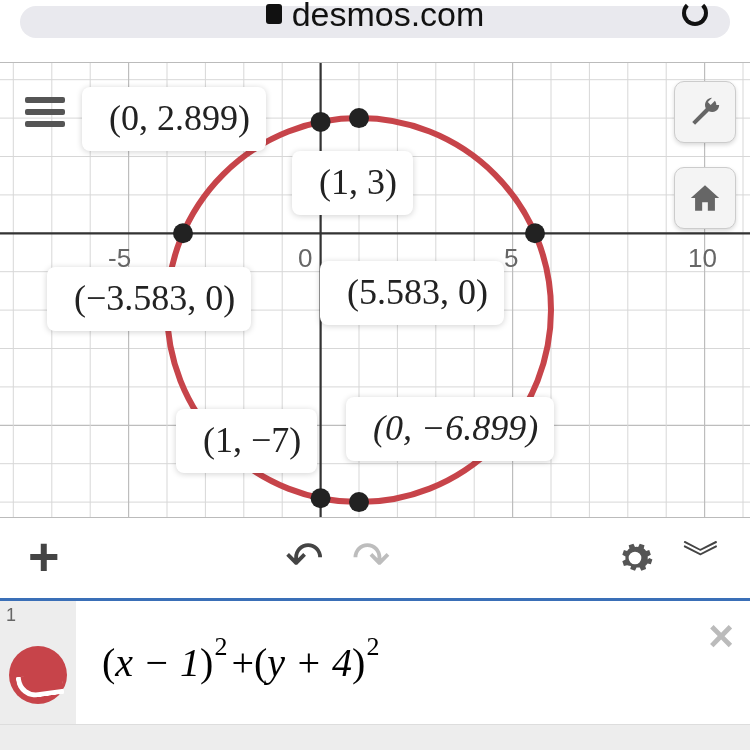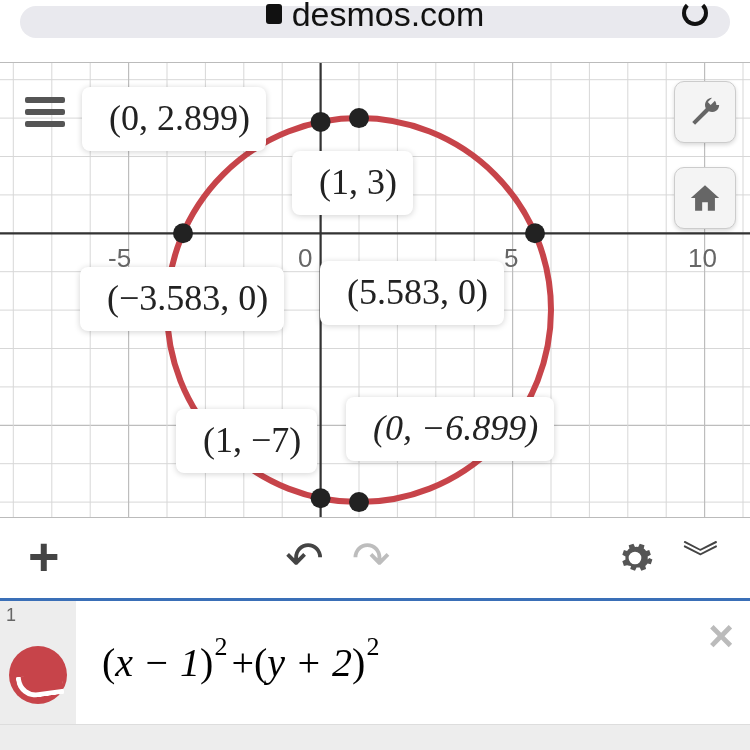--- a/index.html
+++ b/index.html
@@ -222,21 +222,21 @@
   
   <div class="tick-label" style="left:108px; top:180px;">-5</div>
   <div class="tick-label" style="left:298px; top:180px;">0</div>
   <div class="tick-label" style="left:504px; top:180px;">5</div>
   <div class="tick-label" style="left:688px; top:180px;">10</div>
   <div class="tick-label" style="left:290px; top:348px;">-5</div>
 
   
   <div class="label-box" style="left:82px; top:24px;">(0, 2.899)</div>
   <div class="label-box" style="left:292px; top:88px;">(1, 3)</div>
-  <div class="label-box" style="left:80px; top:204px;">(−3.583, 0)</div>
+  <div class="label-box" style="left:47px; top:204px;">(−3.583, 0)</div>
   <div class="label-box" style="left:320px; top:198px;">(5.583, 0)</div>
   <div class="label-box" style="left:176px; top:346px;">(1, −7)</div>
   <div class="label-box" style="left:346px; top:334px;font-style:italic;">(0, −6.899)</div>
 
   
   <div class="menu-btn">
       <span class="bars"></span>
     </div>
   <div class="wrench-btn">
     <svg class="icon-svg" viewBox="0 0 24 24">
@@ -269,19 +269,19 @@
     <span class="num">1</span>
     <div class="swatch"></div>
   </div>
   <div class="expr-text">
     <span>(</span>
       <i>x − 1</i>
       <span>)</span>
       <span class="sup">2</span>
       <span> + </span>
       <span>(</span>
-      <i>y + 2</i>
+      <i>y + 4</i>
       <span>)</span>
       <span class="sup">2</span>
   </div>
   <span class="close-x">×</span>
 </div>
 <div class="bottom-strip"></div>
 
 </body></html>

